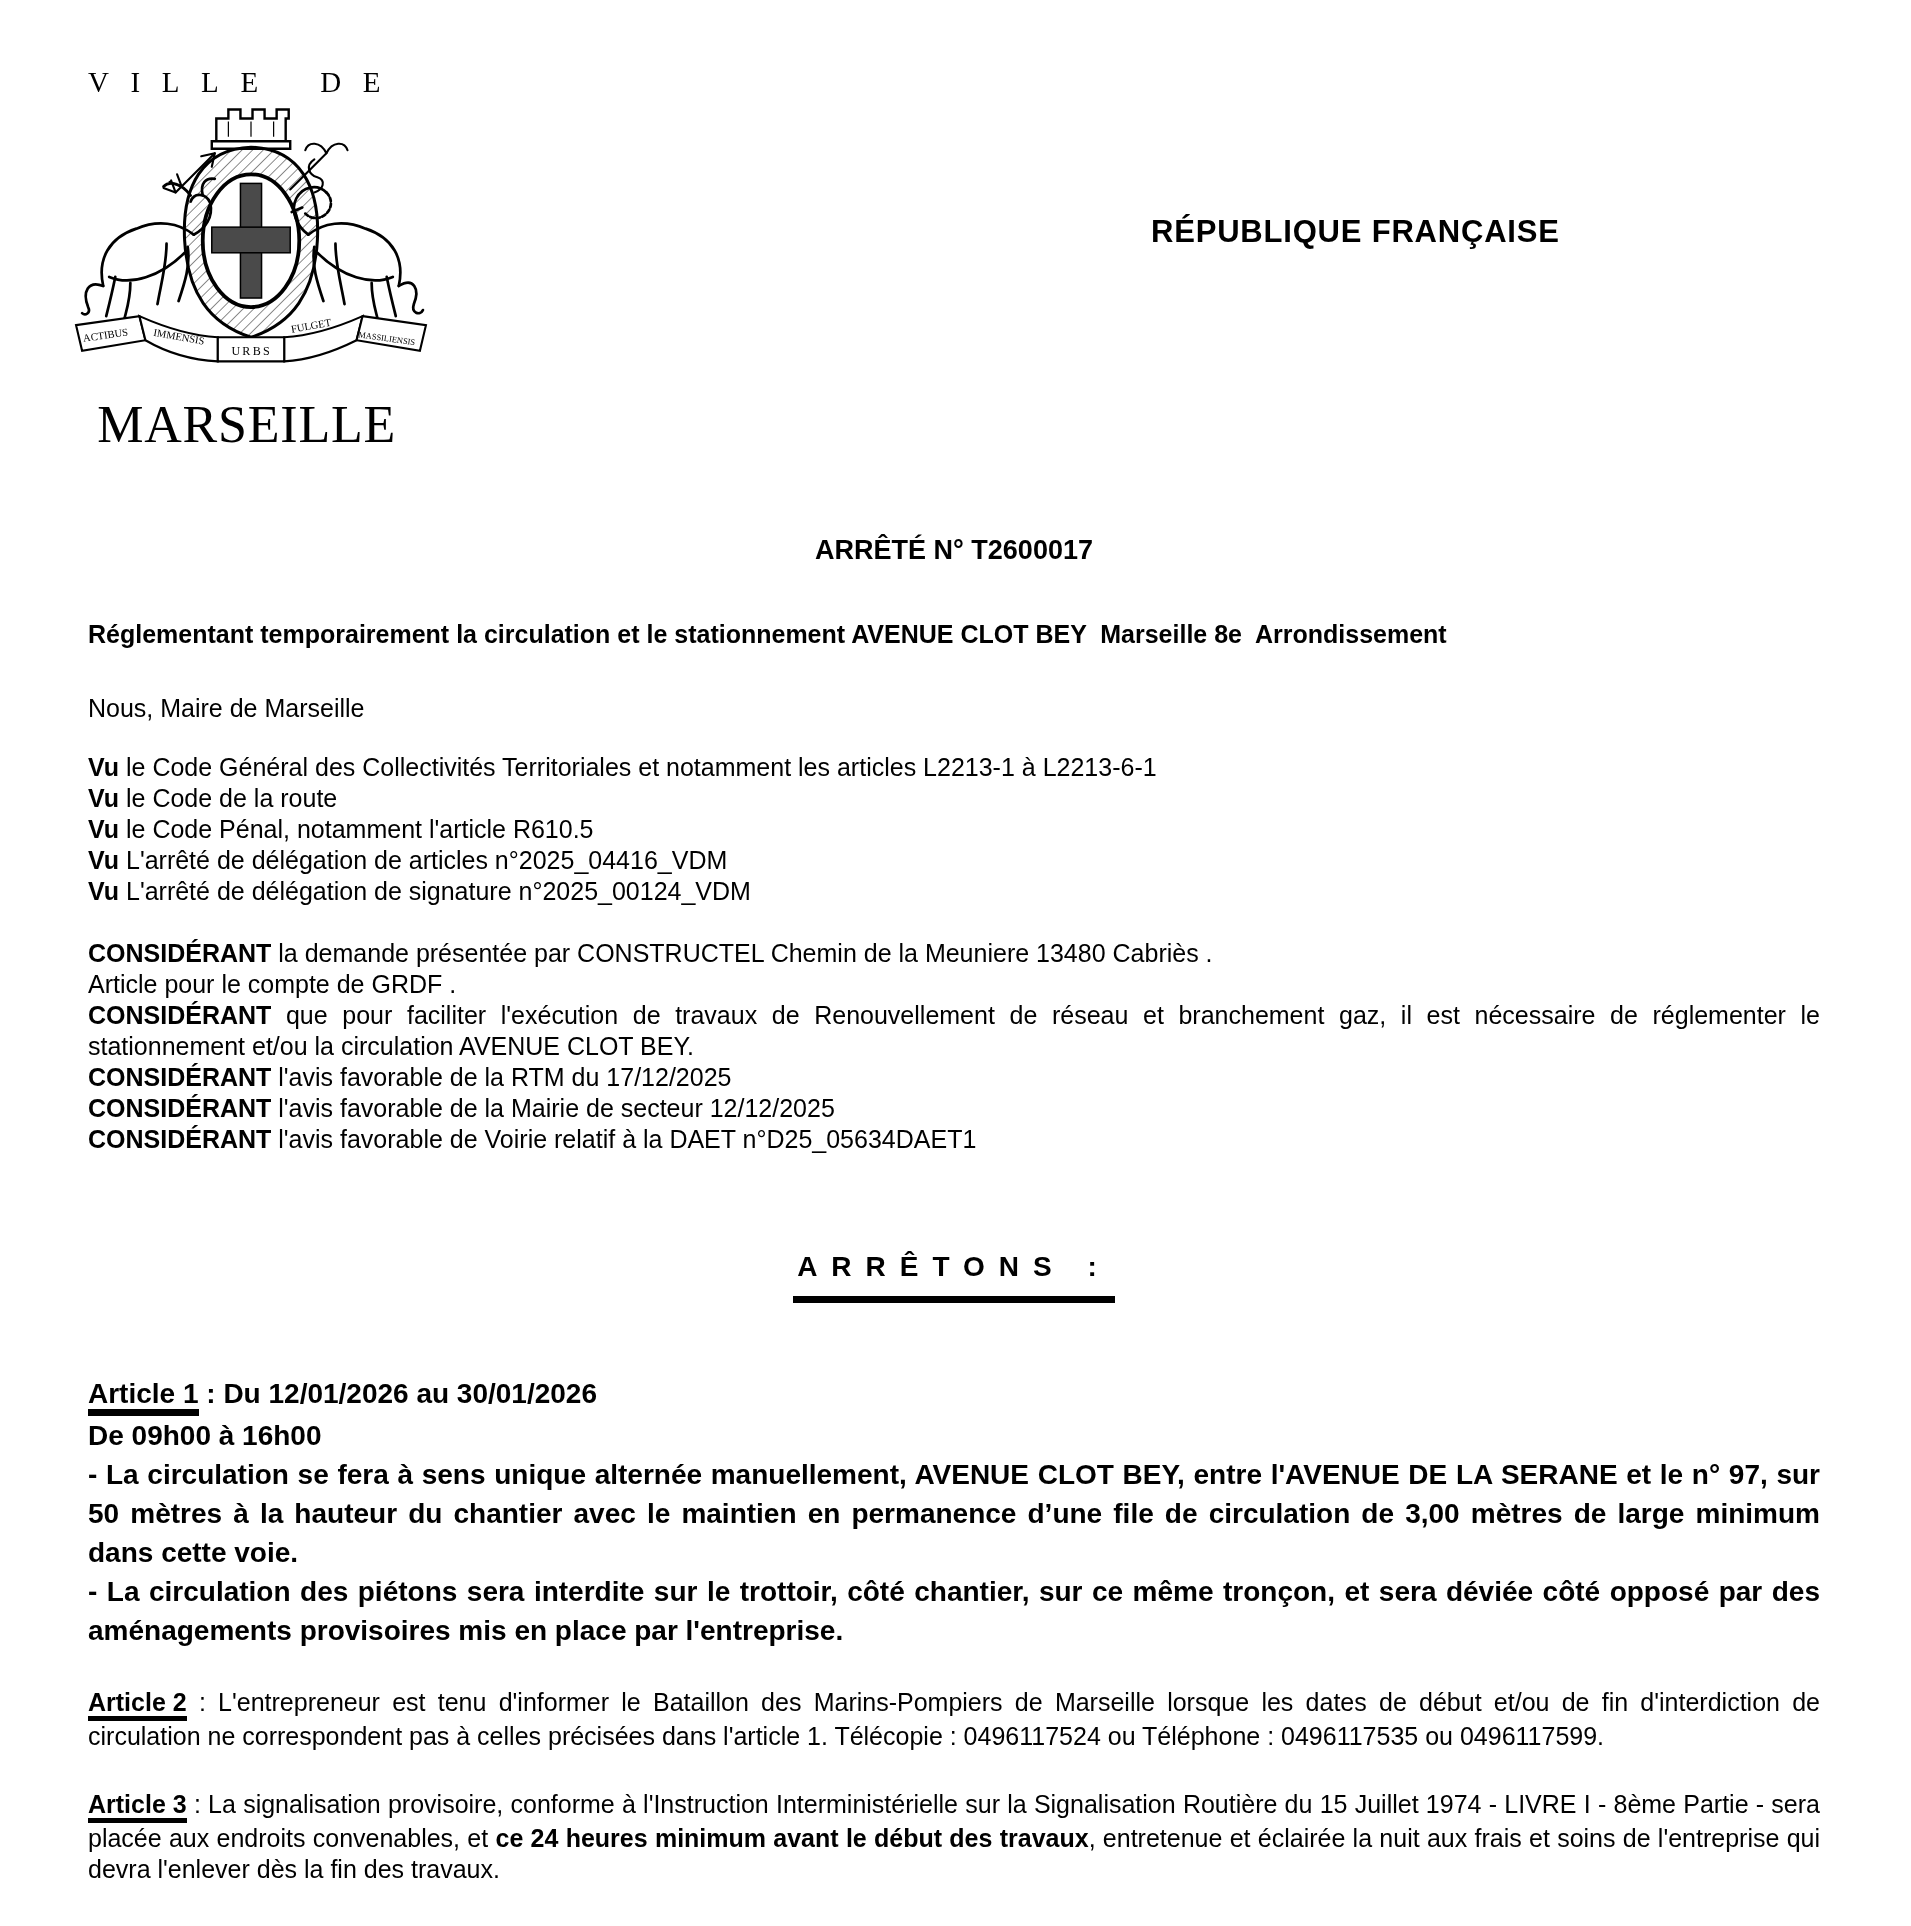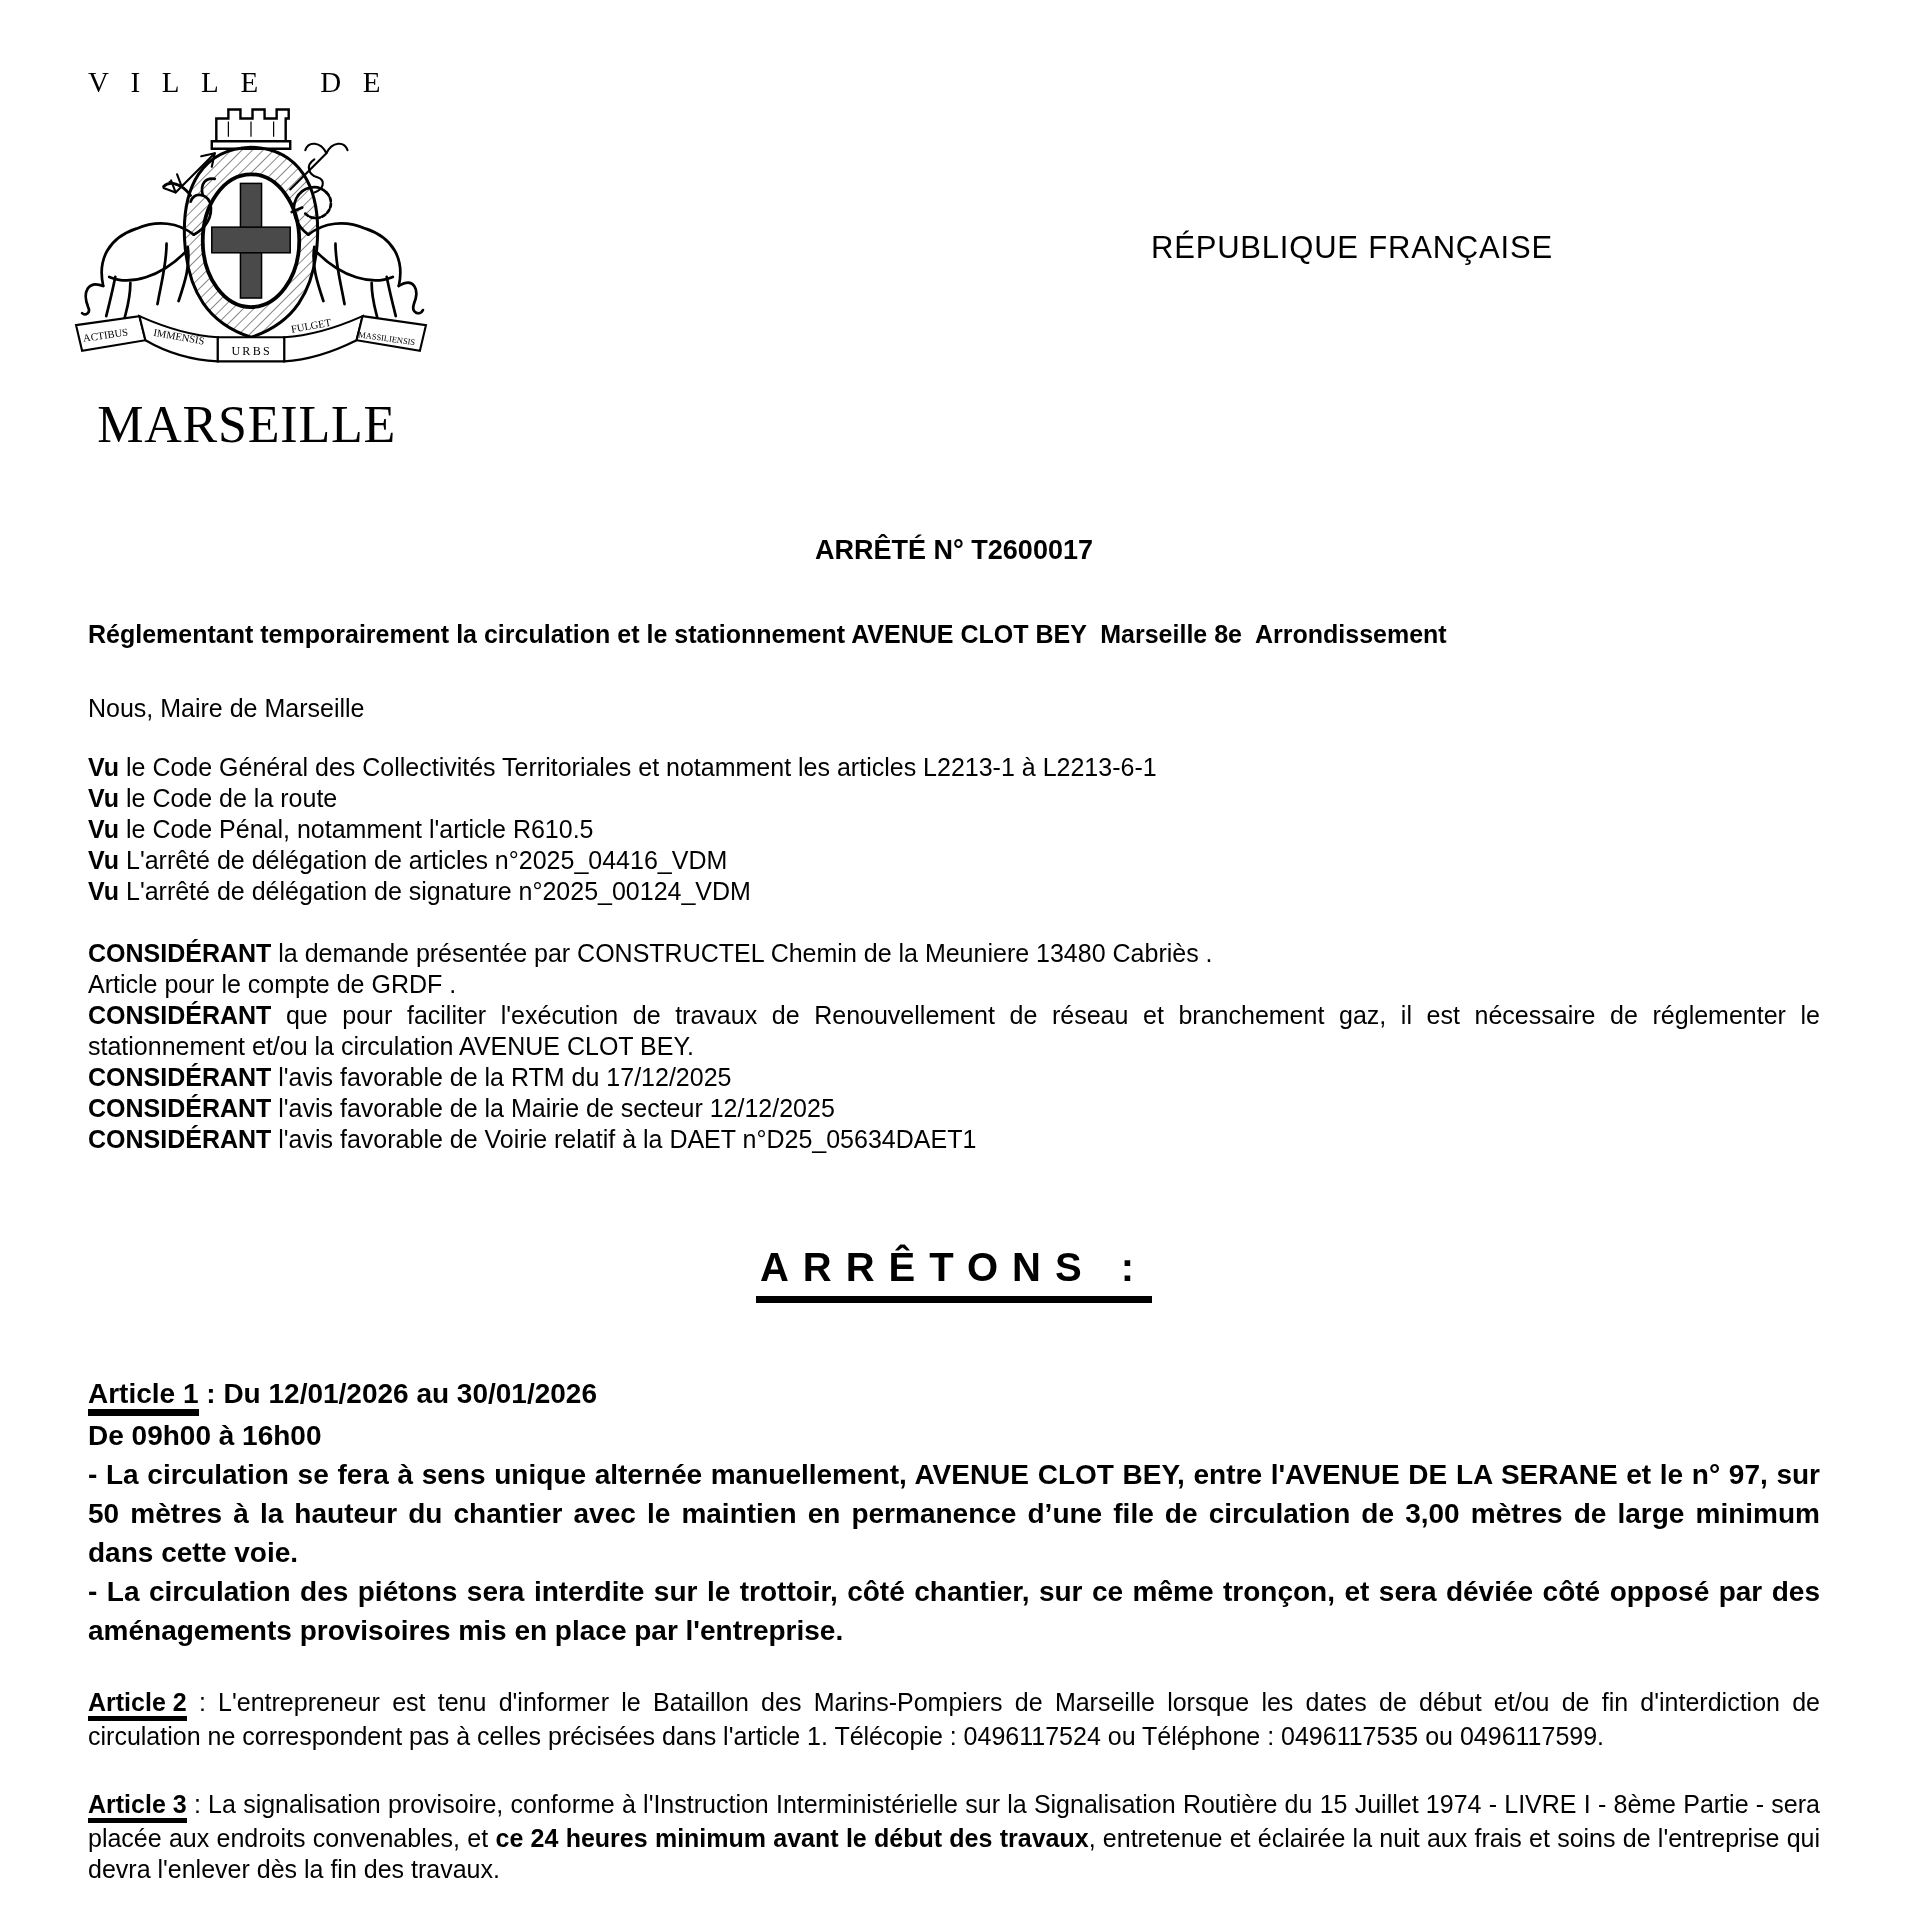--- a/index.html
+++ b/index.html
@@ -31,25 +31,26 @@
   .city-name {
     font-family: "Liberation Serif", serif;
     font-size: 52px;
     letter-spacing: 0.8px;
     font-weight: normal;
     margin: 9.2px 0 0 9.2px;
     line-height: 58px;
   }
   .republique {
     position: absolute;
-    top: 230px;
+    top: 214px;
     left: 1151px;
     font-size: 31px;
     letter-spacing: 0.8px;
     line-height: 35px;
+    font-weight: bold;
   }
 
   .title {
     text-align: center;
     font-weight: bold;
     font-size: 27px;
     line-height: 45px;
     margin: 74px 0 0;
   }
   .subject {
@@ -60,21 +61,21 @@
   .intro { margin: 43px 0 0; }
 
   .vu-list { margin: 28px 0 0; }
   .considerant-list { margin: 31px 0 0; }
   .line { margin: 0; text-align: justify; }
 
   .arretons-wrap { text-align: center; margin: 89px 0 0; }
   .arretons {
     display: inline-block;
     font-weight: bold;
-    font-size: 40px;
+    font-size: 28px;
     letter-spacing: 14px;
     line-height: 46px;
     border-bottom: 7.7px solid #000;
     padding: 0 3.9px 5.4px 3.9px;
   }
 
   .articles { margin: 71px 0 0; }
   .article { margin: 0 0 37px; }
   .para { margin: 0; text-align: justify; }
   .article-label {

